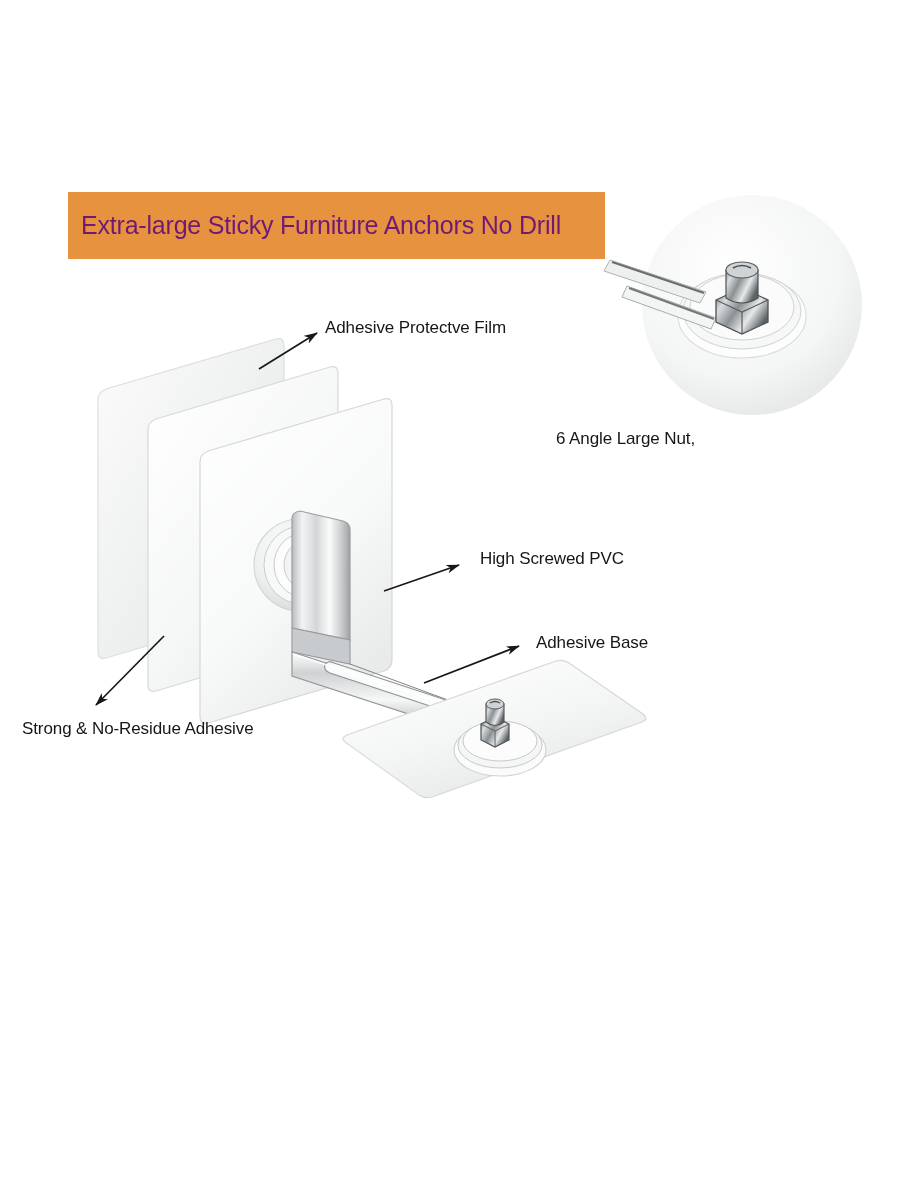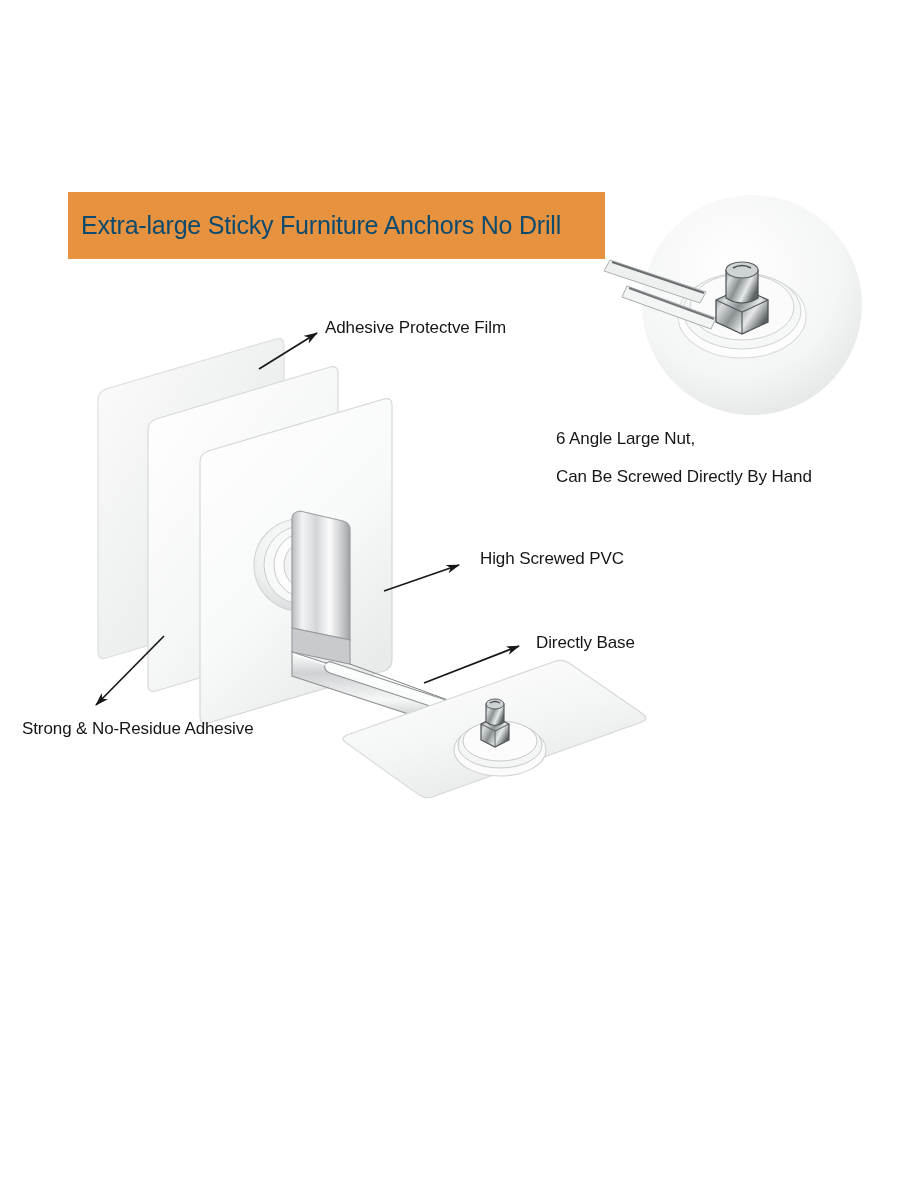--- a/index.html
+++ b/index.html
@@ -23,21 +23,21 @@
     position: absolute;
     left: 68px;
     top: 192px;
     width: 537px;
     height: 67px;
     background: #e7923f;
     display: flex;
     align-items: center;
   }
   .banner-text {
-    color: #0c4a6e;
+    color: #701a75;
     font-size: 25px;
     letter-spacing: -0.2px;
     padding-left: 13px;
     white-space: nowrap;
     font-family: "Liberation Sans", sans-serif;
   }
 
   
   .label {
     position: absolute;
@@ -223,24 +223,23 @@
   </svg>
 
   <div class="banner">
     <span class="banner-text">Extra-large Sticky Furniture Anchors No Drill</span>
   </div>
 
   <div class="label label-film">Adhesive Protectve Film</div>
 
   <div class="label label-nut">
     <span>6 Angle Large Nut,</span>
-    <span class="line2">Can Be Screwed Directly By Hand</span>
   </div>
 
   <div class="label label-pvc">High Screwed PVC</div>
 
-  <div class="label label-base">Directly Base</div>
+  <div class="label label-base">Adhesive Base</div>
 
   <div class="label label-glue">
     <span>Strong &amp; No-Residue Adhesive</span>
   </div>
 
 </div>
 
 </body></html>

